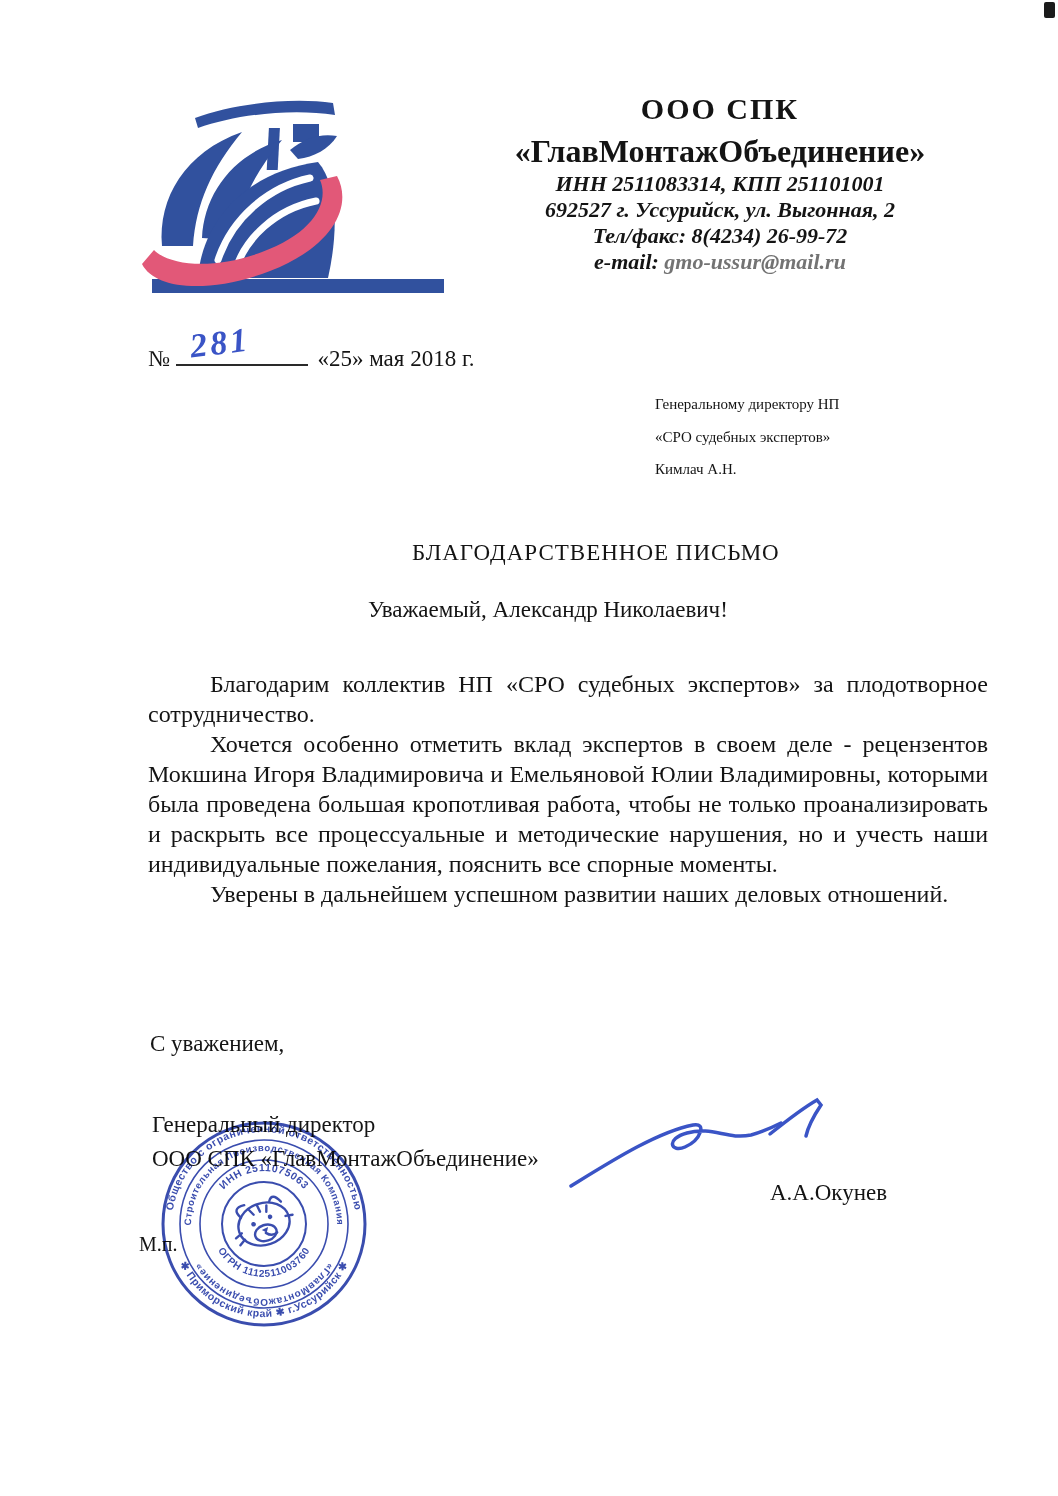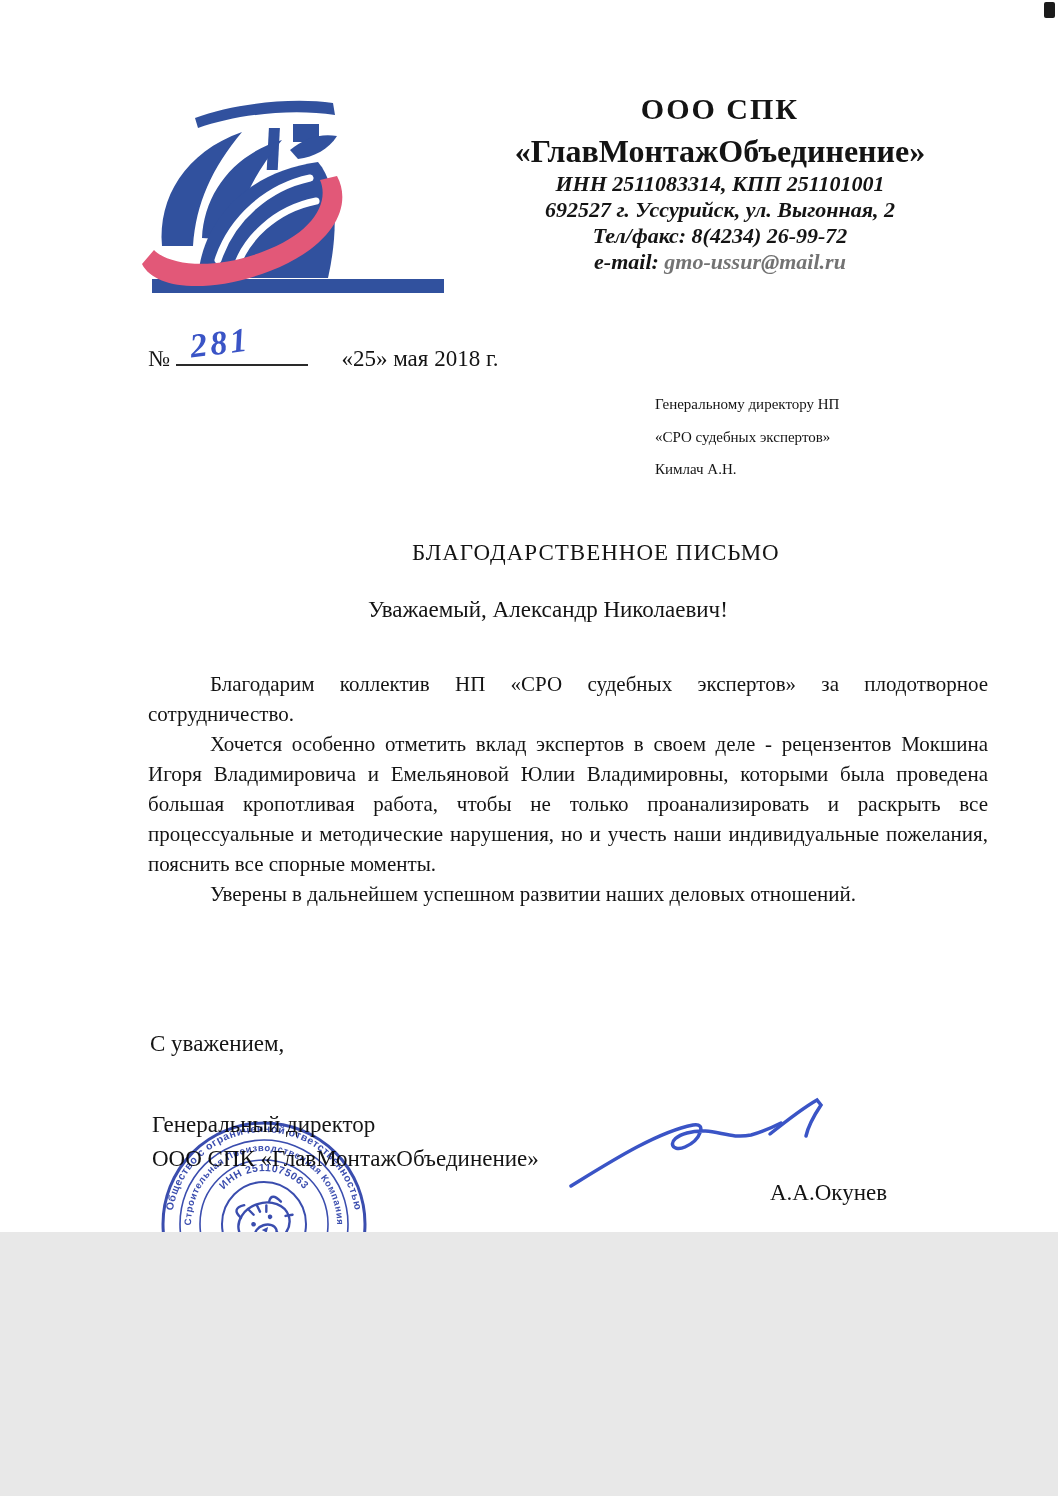--- a/index.html
+++ b/index.html
@@ -1,17 +1,17 @@
 <!DOCTYPE html>
 <html><head>
 <meta charset="utf-8">
 <style>
   html,body { margin:0; padding:0; background:#e8e8e8; }
   .page {
-    position:relative; width:1058px; height:1232px; margin:0 auto;
+    position:relative; width:1058px; height:1496px; margin:0 auto;
     background:#ffffff; overflow:hidden;
     font-family:"Liberation Serif", serif; color:#141414;
   }
   .scan-dot { position:absolute; right:3px; top:2px; width:11px; height:16px;
     background:#1b1b1b; border-radius:2px; }
 
   
   .logo { position:absolute; left:140px; top:88px; }
   .head-text { position:absolute; left:465px; top:92px; width:510px; text-align:center; }
   .co-short { font-size:30px; font-weight:bold; letter-spacing:2px; }
@@ -19,29 +19,29 @@
   .co-detail{ font-size:22px; font-weight:bold; font-style:italic; line-height:25px; margin-top:1px; }
   .email    { color:#737373; cursor:pointer; }
 
   
   .refline { position:absolute; left:148px; top:336px; font-size:23px; }
   .ref-underline { display:inline-block; position:relative; width:132px; height:28px;
     border-bottom:2px solid #2a2a2a; vertical-align:baseline; }
   .handwritten { position:absolute; left:14px; top:-12px; font-size:34px; font-style:italic;
     font-weight:bold; color:#3a54c6; transform:rotate(-7deg); letter-spacing:3px;
     font-family:"Liberation Serif", serif; }
-  .ref-date { margin-left:28px; }
+  .ref-date { margin-left:4px; }
 
   .addressee { position:absolute; left:655px; top:388px; font-size:15px; line-height:32.5px; }
 
   .title { position:absolute; left:412px; top:540px; font-size:23px; letter-spacing:1px; }
   .salutation { position:absolute; left:368px; top:597px; font-size:23px; }
 
   .body-text { position:absolute; left:148px; top:669px; width:840px;
-    font-size:21px; line-height:30px; text-align:justify; }
+    font-size:24px; line-height:30px; text-align:justify; }
   .body-text p { margin:0; text-indent:62px; }
 
   .closing  { position:absolute; left:150px; top:1031px; font-size:23px; }
   .sigblock { position:absolute; left:152px; top:1108px; font-size:23px; line-height:34px; }
   .sig-name { position:absolute; left:770px; top:1140px; font-size:23px;margin-top:40px; }
   .mp       { position:absolute; left:139px; top:1233px; font-size:20px; }
 
   .signature-svg { position:absolute; left:565px; top:1090px; }
   .stamp { position:absolute; left:158px; top:1118px; mix-blend-mode:multiply; opacity:0.93; }
   .stamp text { font-family:"Liberation Sans", sans-serif; font-weight:bold; }

